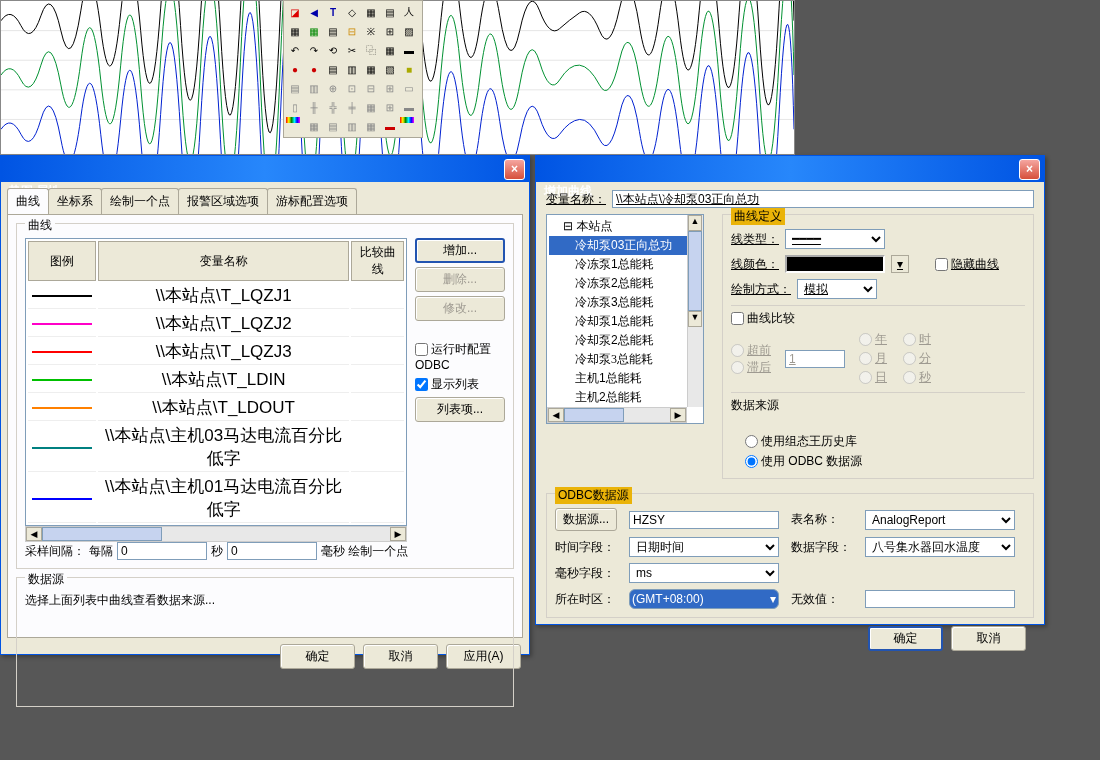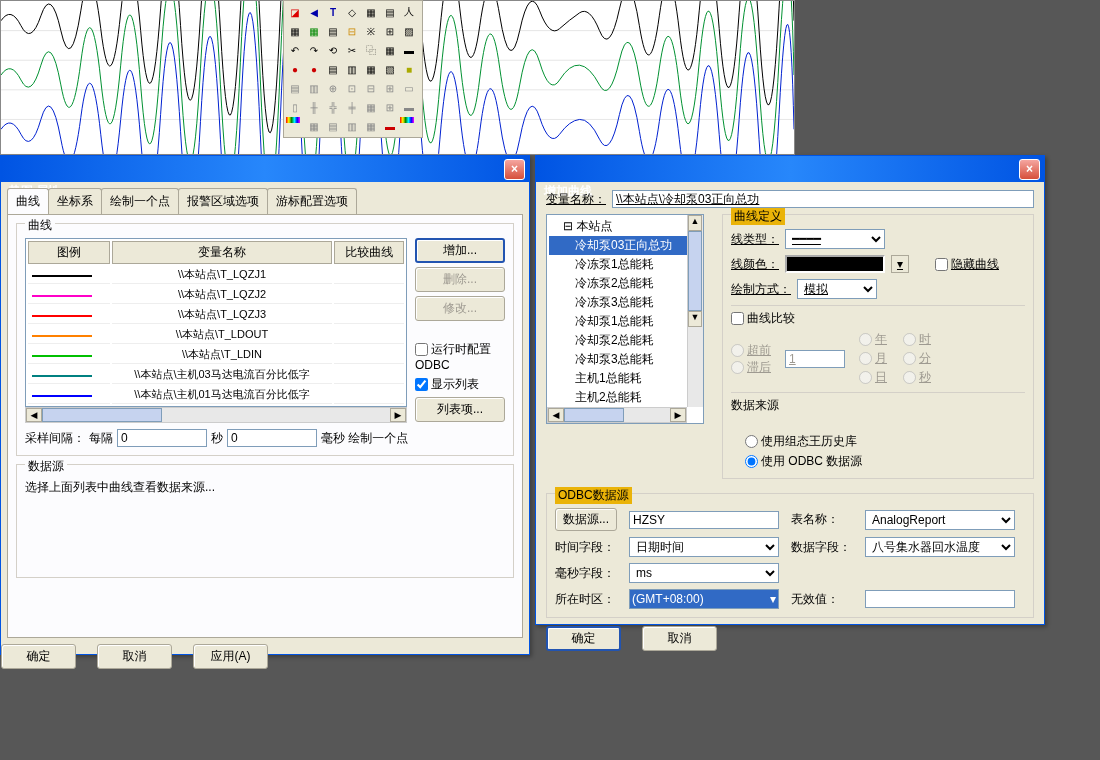--- a/index.html
+++ b/index.html
@@ -27,37 +27,37 @@
 .tab-body { border: 1px solid #aca899; margin: 0 6px 6px 6px; background: #fcfcfe; padding: 8px; height: 424px; }
 
 .groupbox { border: 1px solid #d4d0c8; margin-bottom: 8px; position: relative; padding: 14px 8px 8px 8px; }
 .groupbox > .legend { position: absolute; top: -7px; left: 8px; background: #fcfcfe; padding: 0 3px; }
 .groupbox.gb2 > .legend { background: #eab308; }
 
 .curve-grid { display: flex; gap: 8px; }
 .curve-table-wrap { flex: 1; }
 .curve-table { border: 1px solid #7f9db9; width: 100%; background: #fff; }
 .curve-table th { background: #ece9d8; border: 1px solid #aca899; padding: 2px 4px; font-weight: normal; text-align: center; }
-.curve-table td { border-bottom: 1px solid #eee; padding: 1px 4px; font-size: 11px; }
+.curve-table td { border-bottom: 1px solid #eee; padding: 1px 4px; font-size: 17px; }
 .legend-swatch { display: inline-block; width: 60px; height: 2px; vertical-align: middle; }
 .curve-table tbody tr td:nth-child(2) { text-align: center; }
 .scrollbar-h { height: 16px; background: #e8e8e8; border: 1px solid #ccc; display: flex; }
 .scrollbar-h .arrow { width: 16px; height: 14px; background: #ece9d8; border: 1px solid #aca899; text-align: center; line-height: 12px; font-size: 9px; }
 .scrollbar-h .thumb { width: 120px; height: 14px; background: #c6d3ef; border: 1px solid #7f9db9; }
 
 .btn-stack { display: flex; flex-direction: column; gap: 4px; width: 90px; }
 .winbtn { background: #ece9d8; border: 1px solid #aca899; padding: 3px 0; text-align: center; cursor: pointer; border-radius: 3px; box-shadow: inset 1px 1px 0 #fff; }
 .winbtn.default { border: 2px solid #2254b1; padding: 2px 0; }
 .winbtn.disabled { color: #9e9a91; }
 
 .chk { margin-right: 3px; vertical-align: middle; }
-.row { display: flex; align-items: center; gap: 4px; margin-top: 6px; }
+.row { display: flex; align-items: center; gap: 4px; }
 .txt { border: 1px solid #7f9db9; background: #fff; padding: 1px 3px; height: 18px; }
 
-.btn-row { display: flex; justify-content: flex-start; gap: 21px; padding: 0 8px 8px 0; }
+.btn-row { display: flex; justify-content: flex-end; gap: 8px; padding: 0 8px 8px 0; }
 
 
 #add-dialog { left: 535px; top: 155px; width: 510px; height: 470px; }
 .add-body { padding: 8px 10px; }
 .field-row { display: flex; align-items: center; gap: 6px; margin-bottom: 6px; text-decoration: underline; }
 .field-row label { white-space: nowrap; }
 .tree-wrap { border: 1px solid #7f9db9; background: #fff; width: 158px; height: 210px; overflow: hidden; position: relative; }
 .tree { padding: 2px; list-style: none; }
 .tree li { padding: 1px 0 1px 14px; white-space: nowrap; }
 .tree .node::before { content: "⊟ "; }
@@ -72,21 +72,21 @@
 .select { border: 1px solid #7f9db9; background: #fff; height: 20px; padding: 0 2px; }
 select.select { appearance: auto; }
 .radio-grid { display: grid; grid-template-columns: auto auto; gap: 2px 16px; font-size: 12px; }
 .radio-grid.disabled, .disabled-text { color: #9e9a91; }
 .swatch-box { width: 100px; height: 18px; background: #000; border: 2px inset #fff; }
 
 #add-dialog .groupbox { background: #ece9d8; }
 
 .odbc-grid { display: grid; grid-template-columns: 62px 150px 62px 150px; gap: 6px 12px; align-items: center; }
 .odbc-grid .winbtn { padding: 2px 0; }
-.sel-highlight { background: #316ac5; color: #fff; }
+.sel-highlight { background: #316ac5; color: #fff; border-radius: 6px; }
 </style>
 </head>
 <body>
 
 <div class="bg-chart">
 <svg viewBox="0 0 795 155" preserveAspectRatio="none">
   <g stroke="#ccc" stroke-width="0.5">
     <line x1="0" y1="30" x2="795" y2="30"></line>
         <line x1="0" y1="60" x2="795" y2="60"></line>
     <line x1="0" y1="90" x2="795" y2="90"></line>
@@ -185,27 +185,27 @@
                   <td><span class="legend-swatch" style="background:#ff00c8"></span></td>
                   <td>\\本站点\T_LQZJ2</td>
                   <td></td>
                 </tr>
                 <tr>
                   <td><span class="legend-swatch" style="background:#ff0000"></span></td>
                   <td>\\本站点\T_LQZJ3</td>
                   <td></td>
                 </tr>
                 <tr>
+                  <td><span class="legend-swatch" style="background:#00c000"></span></td>
+                  <td>\\本站点\T_LDIN</td>
+                  <td></td>
+                </tr>
+                <tr>
                   <td><span class="legend-swatch" style="background:#ff8000"></span></td>
                   <td>\\本站点\T_LDOUT</td>
-                  <td></td>
-                </tr>
-                <tr>
-                  <td><span class="legend-swatch" style="background:#00c000"></span></td>
-                  <td>\\本站点\T_LDIN</td>
                   <td></td>
                 </tr>
                 <tr>
                   <td><span class="legend-swatch" style="background:#008080"></span></td>
                   <td>\\本站点\主机03马达电流百分比低字</td>
                   <td></td>
                 </tr>
                 <tr>
                   <td><span class="legend-swatch" style="background:#0000ff"></span></td>
                   <td>\\本站点\主机01马达电流百分比低字</td>
@@ -232,21 +232,21 @@
       </div>
       <div class="row">
         <span>采样间隔：</span>
         <span>每隔</span>
         <input class="txt" style="width: 90px;" value="0">
         <span>秒</span>
         <input class="txt" style="width: 90px;" value="0">
         <span>毫秒 绘制一个点</span>
       </div>
     </div>
-    <div class="groupbox" style="height:114px">
+    <div class="groupbox" style="height:130px">
       <span class="legend">数据源</span>
       <div>选择上面列表中曲线查看数据来源...</div>
     </div>
   </div>
   <div class="btn-row">
     <div class="winbtn" style="width:75px">确定</div>
     <div class="winbtn" style="width:75px">取消</div>
     <div class="winbtn" style="width:75px">应用(A)</div>
   </div>
 </div>
@@ -264,21 +264,21 @@
     <div class="two-col">
       <div class="tree-wrap">
         <ul class="tree" id="tree-list">
           <li class="node">本站点</li>
         <li class="sel" style="padding-left: 26px;">冷却泵03正向总功</li>
             <li style="padding-left: 26px;">冷冻泵1总能耗</li>
             <li style="padding-left: 26px;">冷冻泵2总能耗</li>
             <li style="padding-left: 26px;">冷冻泵3总能耗</li>
             <li style="padding-left: 26px;">冷却泵1总能耗</li>
             <li style="padding-left: 26px;">冷却泵2总能耗</li>
-            <li style="padding-left: 26px;">冷却泵3总能耗</li>
+            <li style="padding-left: 26px; font-family: Liberation Serif, serif;">冷却泵3总能耗</li>
             <li style="padding-left: 26px;">主机1总能耗</li>
             <li style="padding-left: 26px;">主机2总能耗</li>
             <li style="padding-left: 26px;">主机3总能耗</li>
           </ul>
         <div class="tree-scroll-v">
           <div class="arrow">▲</div>
           <div style="flex:1"></div>
           <div class="thumb"></div>
           <div class="arrow">▼</div>
         </div>

